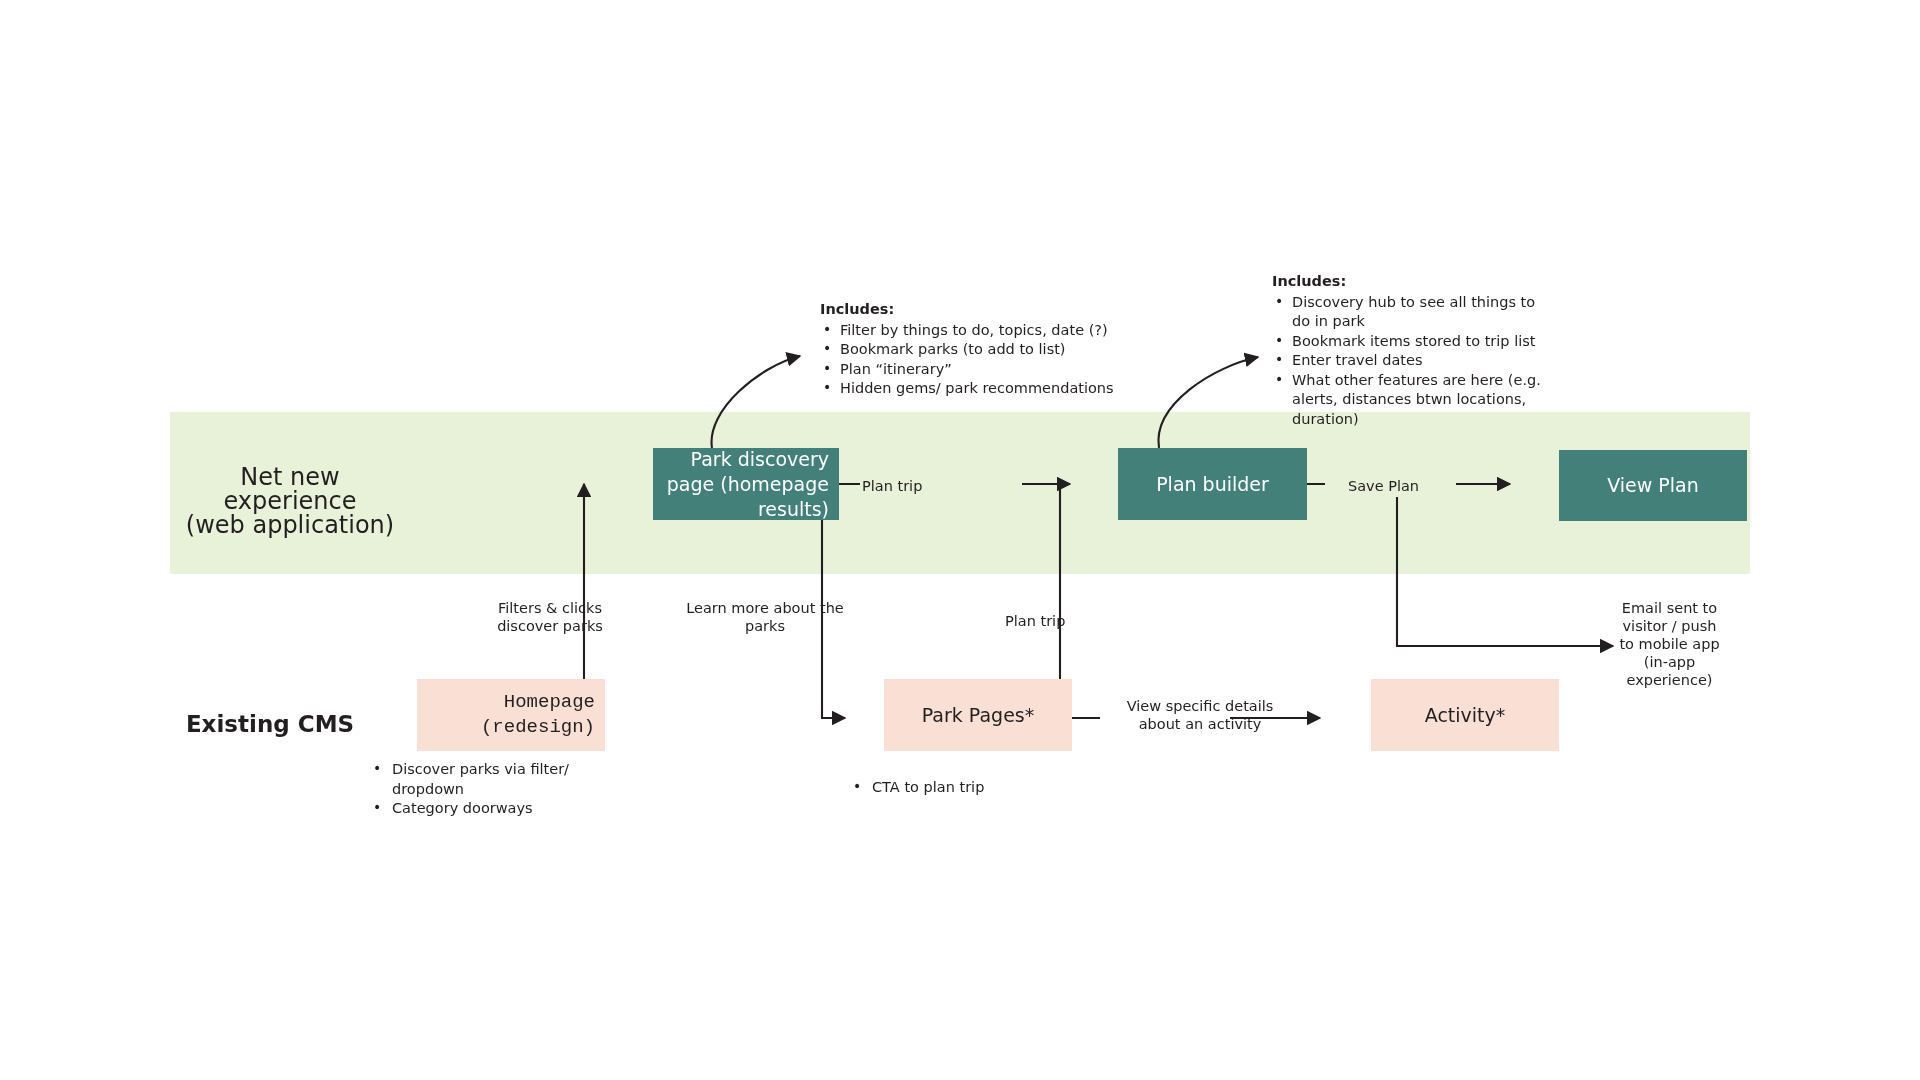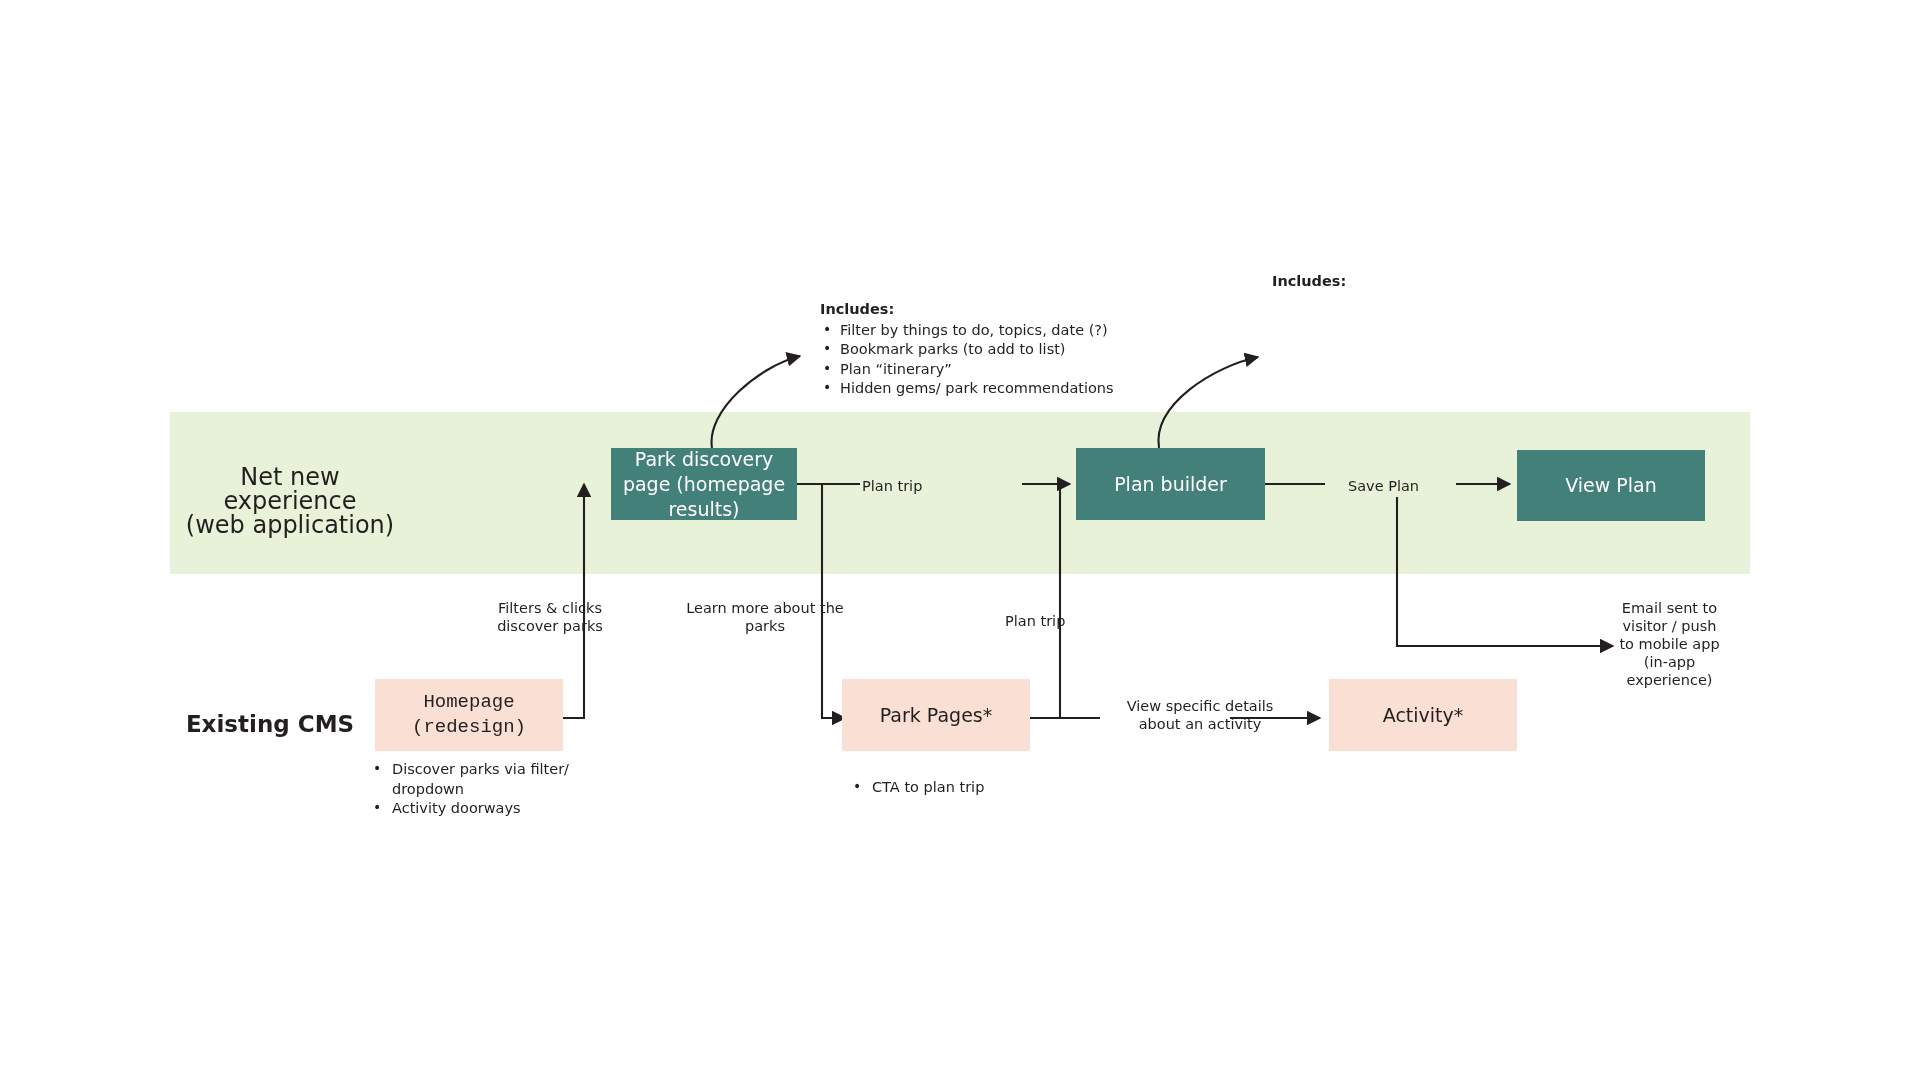--- a/index.html
+++ b/index.html
@@ -54,23 +54,24 @@
     top: 712px;
     width: 180px;
     font-weight: bold;
     font-size: 23px;
   }
   .node {
     position: absolute;
     display: flex;
     align-items: center;
     justify-content: center;
-    text-align: center;
+    text-align: right;
     box-sizing: border-box;
     padding: 20px 10px;
+    margin-left: 42px;
   }
   .node.teal {
     background: #43807a;
     color: #ffffff;
     font-size: 19px;
     line-height: 25px;
   }
   .node.pink {
     background: #fadfd4;
     color: #231f20;
@@ -223,26 +224,32 @@
     <ul>
       <li>Filter by things to do, topics, date (?)</li>
       <li>Bookmark parks (to add to list)</li>
       <li>Plan “itinerary”</li>
       <li>Hidden gems/ park recommendations</li>
     </ul>
   </div>
 
   <div class="note" style="left:1272px; top:272px; width:280px;">
     <span class="note-title">Includes:</span>
+    <ul>
+      <li>Discovery hub to see all things to do in park</li>
+      <li>Bookmark items stored to trip list</li>
+      <li>Enter travel dates</li>
+      <li>What other features are here (e.g. alerts, distances btwn locations, duration)</li>
+    </ul>
   </div>
 
   <div class="bullets" style="left:370px; top:760px; width:200px;">
     <ul>
       <li>Discover parks via filter/ dropdown</li>
-      <li>Activity doorways</li>
+      <li>Category doorways</li>
     </ul>
   </div>
 
   <div class="bullets" style="left:850px; top:778px; width:200px;">
     <ul>
       <li>CTA to plan trip</li>
     </ul>
   </div>
 
 </div>

